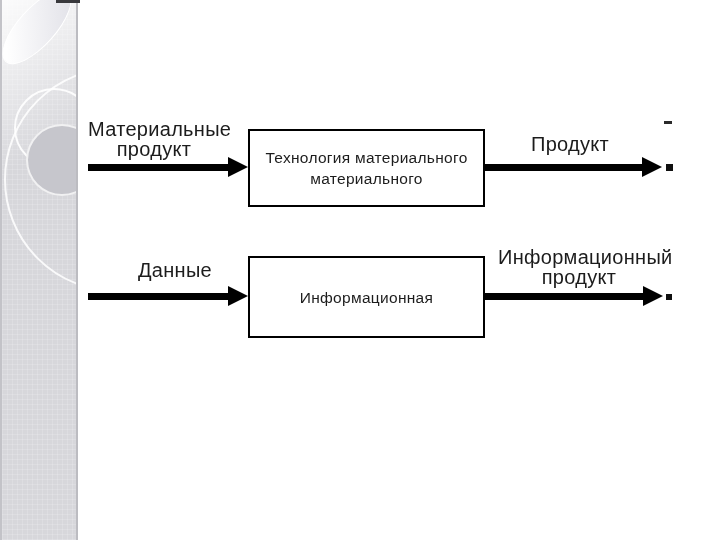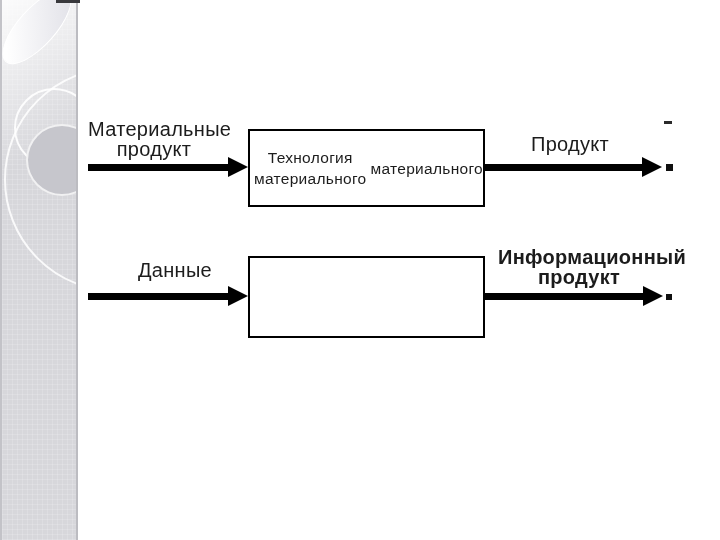--- a/index.html
+++ b/index.html
@@ -38,22 +38,22 @@
   .top-mark { position:absolute; left:56px; top:0; width:24px; height:3px; background:#39393d; }
 
   
   .flow-label {
     position:absolute; text-align:center;
     font-size:20px; line-height:20px; letter-spacing:.3px; color:#1c1c1c;
   }
   .flow-label span { display:block; }
   .process-box {
     position:absolute; border:2px solid #000000; background:#ffffff;
-    display:flex; flex-direction:row; align-items:center; justify-content:center;
-    text-align:center; font-size:15.5px; line-height:21px; letter-spacing:.3px; color:#1c1c1c;
+    display:flex; flex-direction:column; align-items:center; justify-content:center;
+    text-align:left; font-size:15.5px; line-height:21px; letter-spacing:.3px; color:#1c1c1c;
   }
   .arrow-shaft { position:absolute; height:7px; background:#000000; }
   .arrow-head {
     position:absolute; width:0; height:0;
     border-top:10px solid transparent; border-bottom:10px solid transparent;
     border-left:20px solid #000000;
   }
   .end-dot { position:absolute; background:#101010; }
   .tick-mark { position:absolute; background:#2a2a2a; }
 
@@ -68,21 +68,21 @@
   .tick1 { left:664px; top:121px; width:8px; height:3px; }
   .dot1  { left:666px; top:164px; width:7px; height:7px; }
 
   
   .in2   { left:115px; top:260px; width:120px; }
   .sh3   { left:88px;  top:293px; width:140px; }
   .hd3   { left:228px; top:286px; }
   .box2  { left:248px; top:256px; width:237px; height:82px; }
   .sh4   { left:485px; top:293px; width:158px; }
   .hd4   { left:643px; top:286px; }
-  .out2  { left:498px; top:247px; width:162px;font-weight:bold; }
+  .out2  { left:498px; top:247px; width:162px; }
   .dot2  { left:666px; top:294px; width:6px; height:6px; }
 </style>
 </head>
 <body>
 
 <div class="slide">
 
   <div class="sidebar">
     <div class="leaf"></div>
     <div class="shape arc-big"></div>
@@ -111,20 +111,21 @@
   <div class="tick-mark tick1"></div>
   <div class="end-dot dot1"></div>
 
   <div class="flow-label in2">
     <span>Данные</span>
   </div>
   <div class="arrow-shaft sh3"></div>
   <div class="arrow-head hd3"></div>
 
   <div class="process-box box2">
+    <span>Информационная</span>
   </div>
 
   <div class="arrow-shaft sh4"></div>
   <div class="arrow-head hd4"></div>
   <div class="flow-label out2">
     <span>Информационный</span>
     <span>продукт</span>
   </div>
   <div class="end-dot dot2"></div>
 

